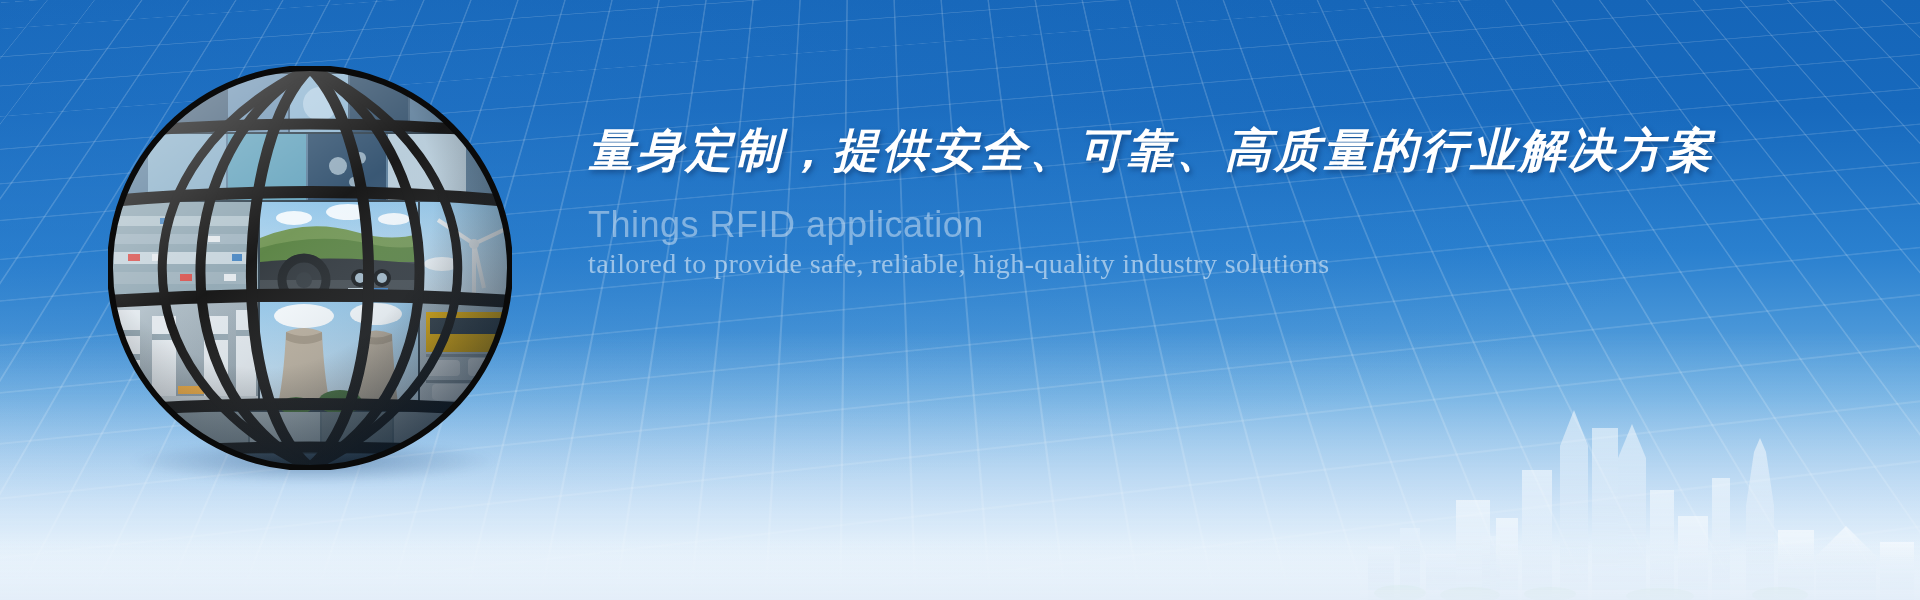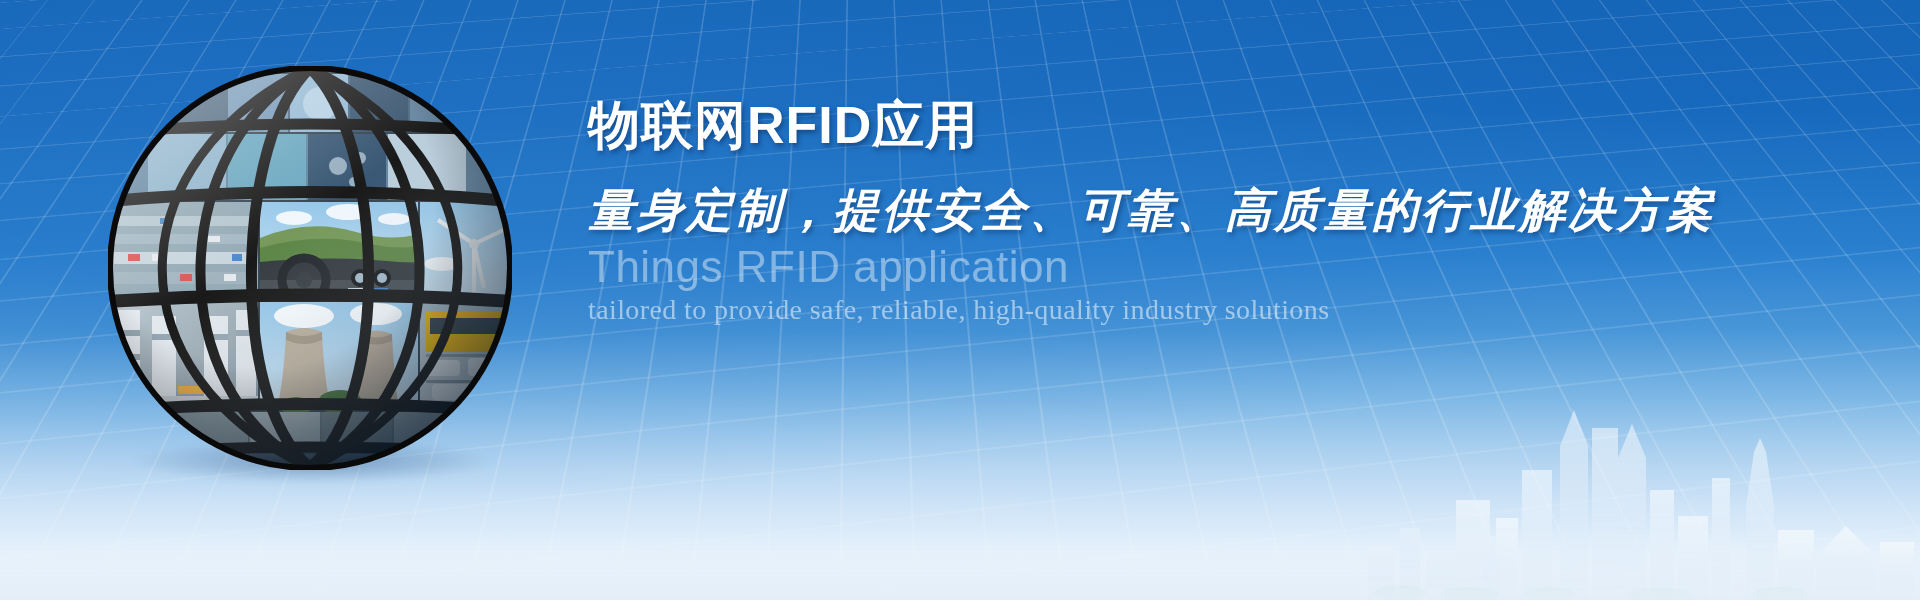--- a/index.html
+++ b/index.html
@@ -69,21 +69,22 @@
   }
   .subline{
     margin-top:24px;
     font-family:"DejaVu Serif", serif;
     font-style:italic;
     font-size:46px;font-weight:700;color:#ffffff;
     letter-spacing:3px;white-space:nowrap;
     text-shadow:2px 3px 5px rgba(10,45,95,.5);
   }
   .en-main{
-    font-size:44px;font-weight:400;
+    margin-top:22px;
+    font-size:36px;font-weight:400;
     color:rgba(255,255,255,.42);
     letter-spacing:.5px;white-space:nowrap;
   }
   .en-sub{
     margin-top:2px;
     font-family:"Liberation Serif", serif;
     font-size:28px;font-weight:400;
     color:rgba(255,255,255,.52);
     letter-spacing:.4px;white-space:nowrap;
   }
@@ -346,19 +347,18 @@
         <path d="M202 2 C 396 96 402 306 202 402" stroke-width="9"></path>
       </g>
 
       <circle cx="202" cy="202" r="200" fill="url(#shine)"></circle>
       <circle cx="202" cy="202" r="200" fill="url(#vig)"></circle>
     </g>
     <circle cx="202" cy="202" r="200" fill="none" stroke="#0a0a0a" stroke-width="6"></circle>
   </svg>
 
   <div class="copy">
-    <div class="headline">物联网RFID应用</div>
     <div class="subline">量身定制，提供安全、可靠、高质量的行业解决方案</div>
     <div class="en-main">Things RFID application</div>
     <div class="en-sub">tailored to provide safe, reliable, high-quality industry solutions</div>
   </div>
 
 </div>
 
 </body></html>

